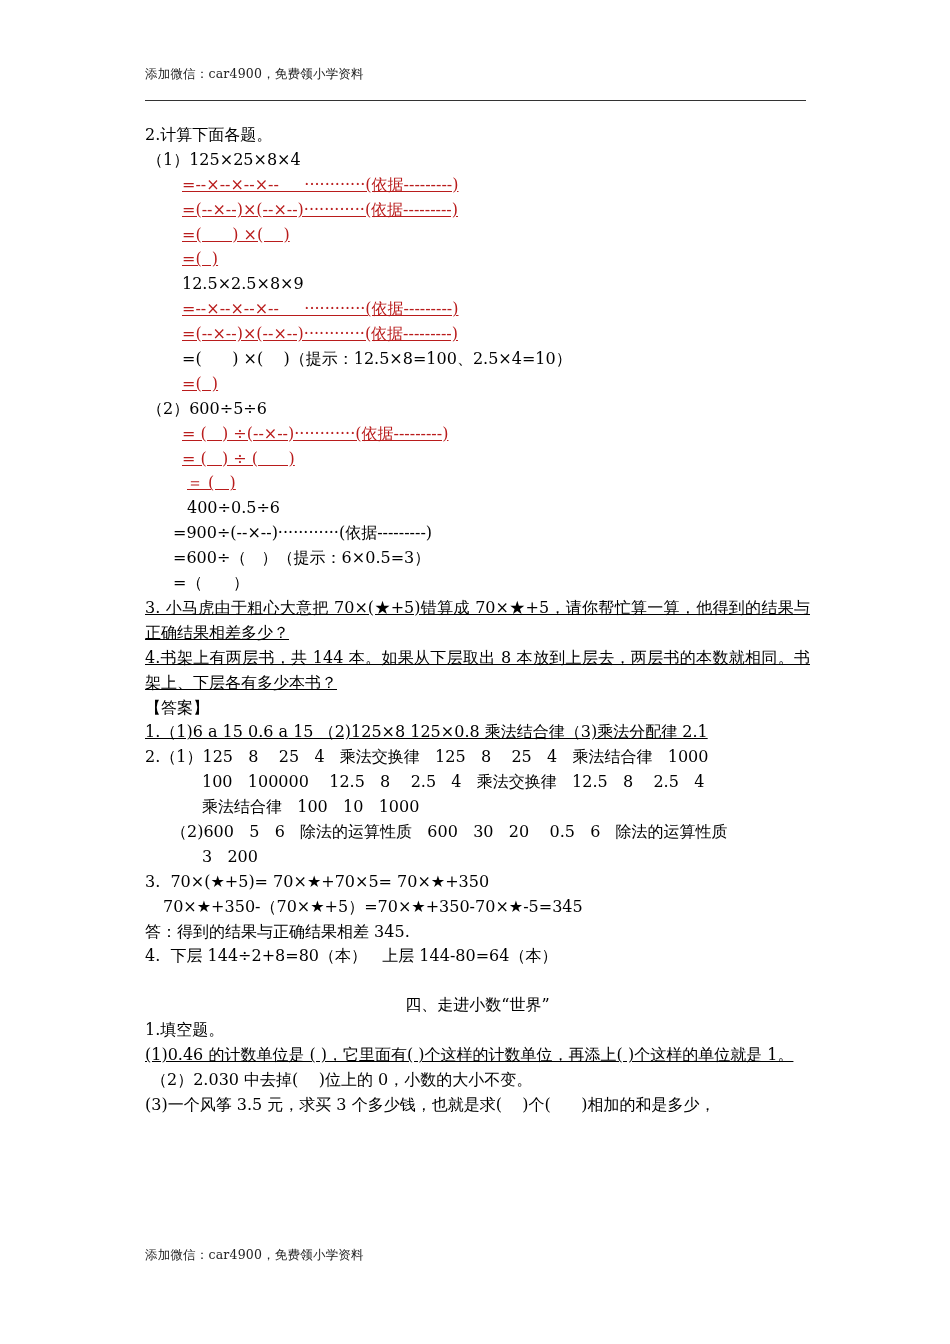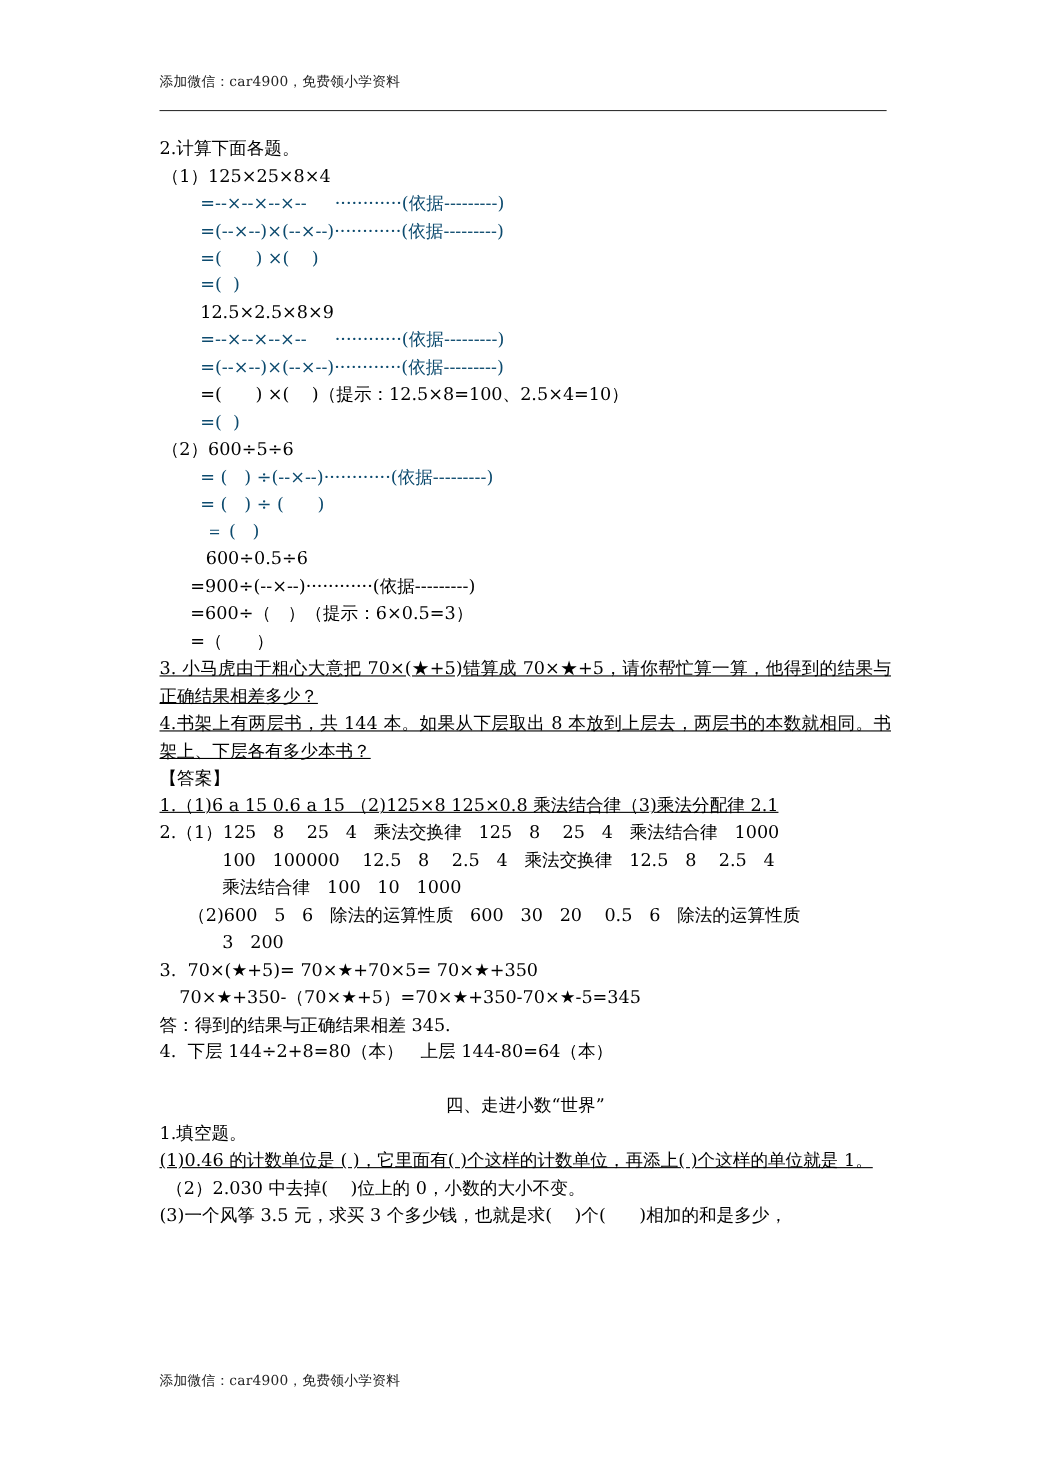--- a/index.html
+++ b/index.html
@@ -58,21 +58,21 @@
       padding-left: 57px;
       text-indent: -57px;
     }
     .ind1 { padding-left: 37px; }
     .ind2 { padding-left: 28px; }
     .ind4 { padding-left: 42px; }
     .ind5 { padding-left: 18px; }
     .ind6 { padding-left: 26px; }
     .ind7 { padding-left: 6px; }
     .ind8 { padding-left: 2px; }
-    .gray { color: #0c4a6e; }
+    .gray { color: #b91c1c; text-decoration: underline; }
     .section-title {
       text-align: center;
       font-size: 16px;
       line-height: 24.9px;
       height: 24.9px;
       margin-top: 24px;
     }
     .page-footer {
       position: absolute;
       left: 145px;
@@ -101,21 +101,21 @@
   <div class="line ind1 gray">=--×--×--×--     ············(依据---------)</div>
   <div class="line ind1 gray">=(--×--)×(--×--)············(依据---------)</div>
   <div class="line ind1">=(      ) ×(    )（提示：12.5×8=100、2.5×4=10）</div>
   <div class="line ind1 gray">=(  )</div>
 
   <div class="line ind8">（2）600÷5÷6</div>
   <div class="line ind1 gray">= (   ) ÷(--×--)············(依据---------)</div>
   <div class="line ind1 gray">= (   ) ÷ (      )</div>
   <div class="line ind4 gray">＝ (   )</div>
 
-  <div class="line ind4">600÷0.5÷6</div>
+  <div class="line ind4">400÷0.5÷6</div>
   <div class="line ind2">=900÷(--×--)············(依据---------)</div>
   <div class="line ind2">=600÷（   ）（提示：6×0.5=3）</div>
   <div class="line ind2">=（      ）</div>
 
   <div class="line wrap">3.  小马虎由于粗心大意把 70×(★+5)错算成 70×★+5，请你帮忙算一算，他得到的结果与正确结果相差多少？</div>
   <div class="line wrap">4.书架上有两层书，共 144 本。如果从下层取出 8 本放到上层去，两层书的本数就相同。书架上、下层各有多少本书？</div>
 
   <div class="line">【答案】</div>
   <div class="line wrap hang">1.（1)6   a   15   0.6   a   15 （2)125×8    125×0.8   乘法结合律（3)乘法分配律    2.1</div>
   <div class="line">2.（1）125   8    25   4   乘法交换律   125   8    25   4   乘法结合律   1000</div>

